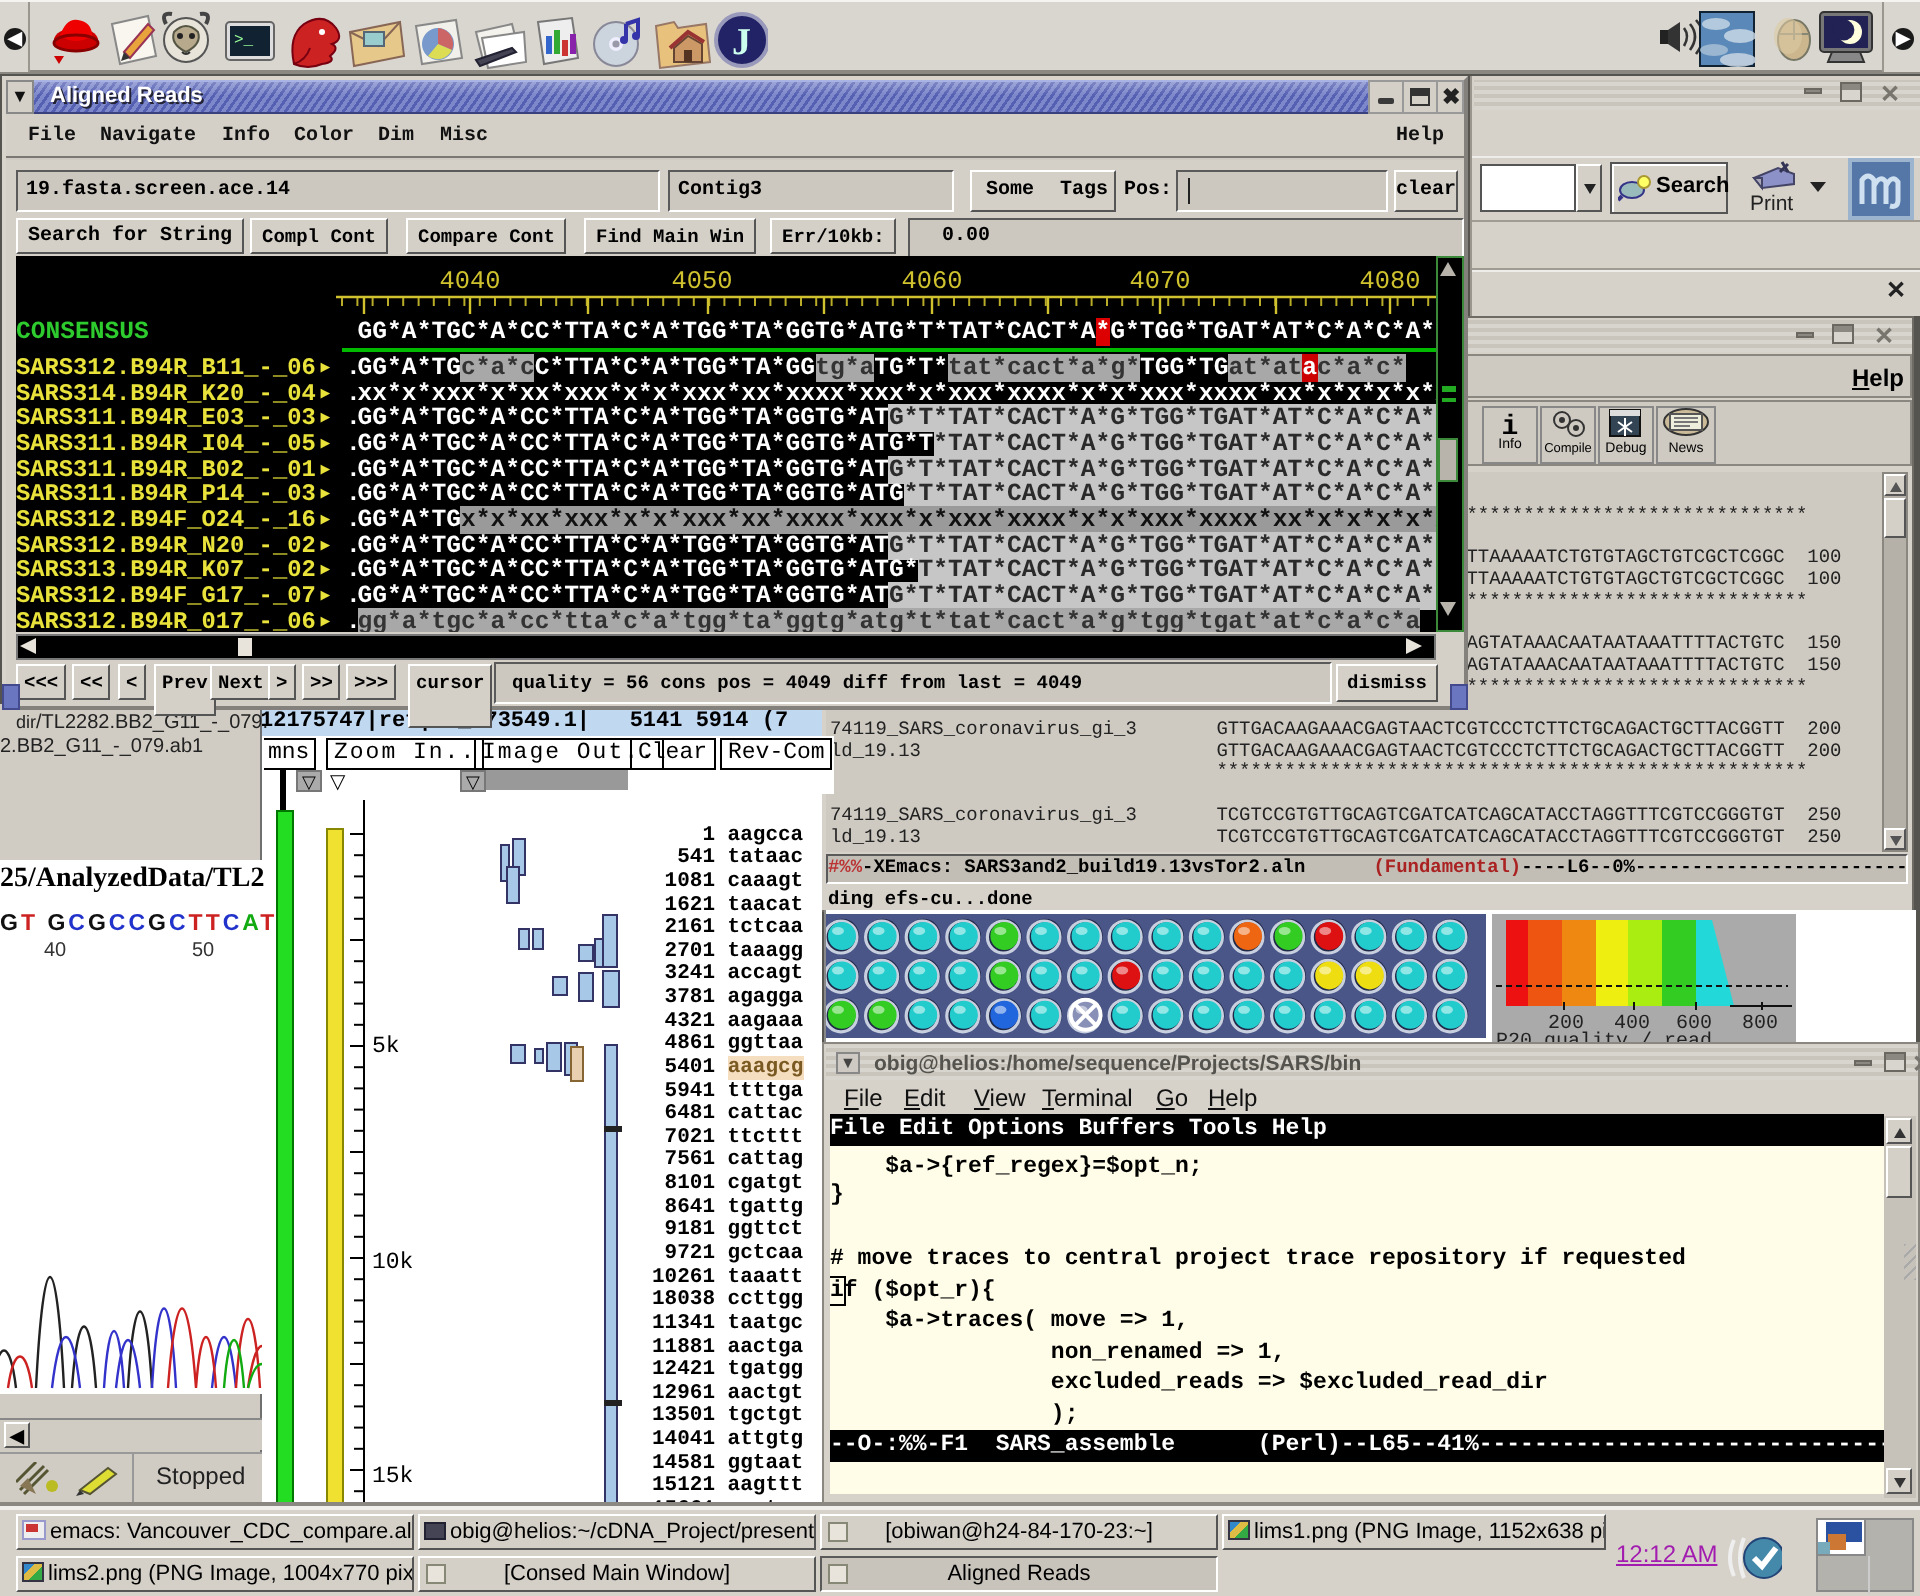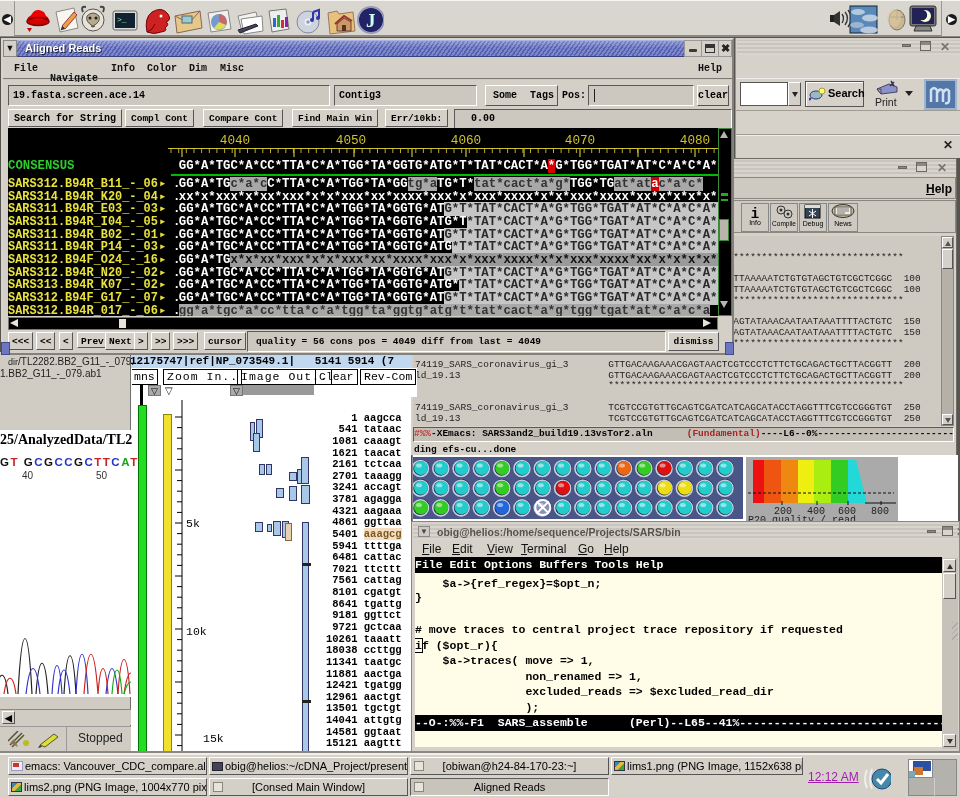--- a/index.html
+++ b/index.html
@@ -275,21 +275,21 @@
         <line x1="47" y1="295.6" x2="52" y2="295.6" stroke="#000"></line>
         <line x1="47" y1="306.2" x2="52" y2="306.2" stroke="#000"></line>
         <line x1="47" y1="316.8" x2="52" y2="316.8" stroke="#000"></line>
         <line x1="47" y1="327.4" x2="52" y2="327.4" stroke="#000"></line>
         <line x1="45" y1="338.0" x2="52" y2="338.0" stroke="#000"></line>
         <line x1="47" y1="348.6" x2="52" y2="348.6" stroke="#000"></line>
         <line x1="47" y1="359.2" x2="52" y2="359.2" stroke="#000"></line>
       </svg>
       <div class="abs mono" style="left:56px;top:120px;font-size:11.5px;">5k</div>
       <div class="abs mono" style="left:56px;top:228px;font-size:11.5px;">10k</div>
-      <div class="abs mono" style="left:56px;top:335px;font-size:11.5px;margin-left:17px;">15k</div>
+      <div class="abs mono" style="left:56px;top:335px;font-size:11.5px;">15k</div>
       <div class="abs" style="left:120px;top:25px;width:5px;height:19px;background:#a8c8e8;border:1px solid #336;"></div>
       <div class="abs" style="left:126px;top:22px;width:7px;height:19px;background:#a8c8e8;border:1px solid #336;"></div>
       <div class="abs" style="left:123px;top:36px;width:7px;height:19px;background:#a8c8e8;border:1px solid #336;"></div>
       <div class="abs" style="left:129px;top:67px;width:6px;height:11px;background:#a8c8e8;border:1px solid #336;"></div>
       <div class="abs" style="left:136px;top:67px;width:6px;height:11px;background:#a8c8e8;border:1px solid #336;"></div>
       <div class="abs" style="left:159px;top:75px;width:8px;height:9px;background:#a8c8e8;border:1px solid #336;"></div>
       <div class="abs" style="left:167px;top:72px;width:9px;height:15px;background:#a8c8e8;border:1px solid #336;"></div>
       <div class="abs" style="left:171px;top:60px;width:8px;height:27px;background:#a8c8e8;border:1px solid #336;"></div>
       <div class="abs" style="left:146px;top:91px;width:8px;height:10px;background:#a8c8e8;border:1px solid #336;"></div>
       <div class="abs" style="left:159px;top:89px;width:8px;height:15px;background:#a8c8e8;border:1px solid #336;"></div>
@@ -330,21 +330,21 @@
       <div class="abs mono b" style="left:196px;top:305.4px;font-size:10.5px;white-space:pre;">13501 tgctgt</div>
       <div class="abs mono b" style="left:196px;top:317.0px;font-size:10.5px;white-space:pre;">14041 attgtg</div>
       <div class="abs mono b" style="left:196px;top:328.6px;font-size:10.5px;white-space:pre;">14581 ggtaat</div>
       <div class="abs mono b" style="left:196px;top:340.2px;font-size:10.5px;white-space:pre;">15121 aagttt</div>
       <div class="abs mono b" style="left:196px;top:351.9px;font-size:10.5px;white-space:pre;">15661 aagtgg</div>
     </div>
 </div>
 
 <div class="abs" id="chromwin" style="left:0;top:352px;width:131px;height:405px;background:#d0ccc4;border-right:1px solid #707070;">
  <div class="abs sans" style="left:8px;top:4px;font-size:10px;color:#222;white-space:nowrap;"><span style="font-size:9px;">dir</span>/TL2282.BB2_G11_-_079.</div>
- <div class="abs sans" style="left:0px;top:16px;font-size:10px;color:#222;white-space:nowrap;">1.BB2_G11_-_079.ab1</div>
+ <div class="abs sans" style="left:0px;top:16px;font-size:10px;color:#222;white-space:nowrap;">2.BB2_G11_-_079.ab1</div>
  <div class="abs" style="left:0px;top:78px;width:131px;height:267px;background:#fff;"></div>
  <div class="abs b" style="left:0px;top:80px;font-family:'Liberation Serif';font-size:14px;white-space:nowrap;">25/AnalyzedData/TL2</div>
  <div class="abs b sans" style="left:0px;top:104px;font-size:11.5px;letter-spacing:1.5px;white-space:nowrap;"><span style="color:#111">G</span><span style="color:#c22">T</span> <span style="color:#111">G</span><span style="color:#23c">C</span><span style="color:#111">G</span><span style="color:#23c">CC</span><span style="color:#111">G</span><span style="color:#23c">C</span><span style="color:#c22">TT</span><span style="color:#23c">C</span><span style="color:#1a1">A</span><span style="color:#c22">T</span></div>
  <div class="abs sans" style="left:22px;top:118px;font-size:10px;color:#333;">40</div>
  <div class="abs sans" style="left:96px;top:118px;font-size:10px;color:#333;">50</div>
  <svg class="abs" style="left:0px;top:276px;" width="131" height="68" viewBox="0 0 131 68">
       <path d="M-4 66 C-1.0 41,5.0 41,8 66 M18 66 C21.8 -8,28.2 -8,32 66 M36 66 C39.0 25,45.0 25,48 66 M64 66 C67.0 15,73.0 15,76 66 " fill="none" stroke="#222" stroke-width="1.2"></path>
       <path d="M26 66 C30.0 32,36.0 32,40 66 M52 66 C54.5 28,59.5 28,62 66 M58 66 C61.5 34,66.5 34,70 66 M76 66 C79.0 13,85.0 13,88 66 M106 66 C109.5 32,114.5 32,118 66 " fill="none" stroke="#33c" stroke-width="1.2"></path>
       <path d="M4 66 C7.0 45,13.0 45,16 66 M84 66 C88.0 13,94.0 13,98 66 M98 66 C100.5 32,105.5 32,108 66 M118 66 C121.0 20,127.0 20,130 66 M124 66 C128.0 38,134.0 38,138 66 " fill="none" stroke="#c22" stroke-width="1.2"></path>
       <path d="M112 66 C114.5 34,119.5 34,122 66 M124 66 C128.0 50,134.0 50,138 66 " fill="none" stroke="#1a1" stroke-width="1.2"></path>
@@ -636,21 +636,21 @@
      <div class="abs" style="left:4px;top:8px;width:8px;height:3px;background:#3a3a3a;border-radius:1px;"></div>
      <div class="abs" style="left:20px;top:3px;width:10px;height:9px;border:1.5px solid #333;border-top:4px solid #333;"></div>
      <div class="abs" style="left:36px;top:1px;color:#222;font:bold 11px 'Liberation Sans';">✖</div>
      <div class="abs" style="left:16px;top:0px;width:1px;height:16px;background:#999;"></div>
      <div class="abs" style="left:33px;top:0px;width:1px;height:16px;background:#999;"></div>
    </div>
  </div>
 
  <div class="abs mono b" style="left:0px;top:18px;width:729px;height:22px;background:#d4d0c8;border-bottom:2px groove #cfcbc3;font-size:10px;color:#111;">
    <span class="abs" style="left:11px;top:5px;">File</span>
-   <span class="abs" style="left:47px;top:15px;text-align:center;">Navigate</span>
+   <span class="abs" style="left:47px;top:5px;text-align:center;">Navigate</span>
    <span class="abs" style="left:108px;top:5px;">Info</span>
    <span class="abs" style="left:144px;top:5px;">Color</span>
    <span class="abs" style="left:186px;top:5px;">Dim</span>
    <span class="abs" style="left:217px;top:5px;">Misc</span>
    <span class="abs" style="left:695px;top:5px;">Help</span>
  </div>
 
  <div class="abs" style="left:0px;top:42px;width:729px;height:26px;background:#d4d0c8;">
    <div class="abs sunken mono b" style="left:5px;top:3px;width:322px;height:21px;background:#ccc8c0;font-size:10px;line-height:19px;padding-left:4px;">19.fasta.screen.ace.14</div>
    <div class="abs sunken mono b" style="left:331px;top:3px;width:143px;height:21px;background:#ccc8c0;font-size:10px;line-height:19px;padding-left:4px;">Contig3</div>
@@ -772,26 +772,26 @@
  <div class="abs" style="left:5px;top:277px;width:710px;height:13px;background:#000;border:1px solid #777;">
    <div class="abs" style="left:1px;top:1px;width:0;height:0;border-top:4.5px solid transparent;border-bottom:4.5px solid transparent;border-right:8px solid #e8e4dc;"></div>
    <div class="abs" style="left:110px;top:1px;width:7px;height:9px;background:#e8e4dc;"></div>
    <div class="abs" style="left:694px;top:1px;width:0;height:0;border-top:4.5px solid transparent;border-bottom:4.5px solid transparent;border-left:8px solid #e8e4dc;"></div>
  </div>
 
  <div class="abs" style="left:0px;top:291px;width:729px;height:22px;background:#d4d0c8;">
    <div class="abs btn mono b" style="left:5px;top:1px;height:18px;font-size:9.5px;padding:3px 3px 0 3px;">&lt;&lt;&lt;</div>
    <div class="abs btn mono b" style="left:33px;top:1px;height:18px;font-size:9.5px;padding:3px 3px 0 3px;">&lt;&lt;</div>
    <div class="abs btn mono b" style="left:56px;top:1px;height:18px;font-size:9.5px;padding:3px 3px 0 3px;">&lt;</div>
-   <div class="abs btn mono b" style="left:74px;top:1px;height:16px;font-size:9.5px;padding:3px 3px 0 3px;">Prev</div>
+   <div class="abs btn mono b" style="left:74px;top:1px;height:26px;font-size:9.5px;padding:3px 3px 0 3px;">Prev</div>
    <div class="abs btn mono b" style="left:102px;top:1px;height:18px;font-size:9.5px;padding:3px 3px 0 3px;">Next</div>
    <div class="abs btn mono b" style="left:131px;top:1px;height:18px;font-size:9.5px;padding:3px 3px 0 3px;">&gt;</div>
    <div class="abs btn mono b" style="left:148px;top:1px;height:18px;font-size:9.5px;padding:3px 3px 0 3px;">&gt;&gt;</div>
    <div class="abs btn mono b" style="left:170px;top:1px;height:18px;font-size:9.5px;padding:3px 3px 0 3px;">&gt;&gt;&gt;</div>
-   <div class="abs btn mono b" style="left:201px;top:1px;height:18px;font-size:9.5px;padding:3px 3px 0 3px;">cursor</div>
+   <div class="abs btn mono b" style="left:201px;top:1px;height:32px;font-size:9.5px;padding:3px 3px 0 3px;">cursor</div>
    <div class="abs sunken mono b" style="left:244px;top:0px;width:419px;height:21px;background:#ccc8c0;font-size:9.5px;line-height:20px;padding-left:8px;">quality = 56 cons pos = 4049 diff from last = 4049</div>
    <div class="abs btn mono b" style="left:665px;top:1px;width:51px;height:19px;font-size:9.5px;text-align:center;line-height:17px;">dismiss</div>
  </div>
 <div class="abs" style="left:-2px;top:302px;width:9px;height:13px;background:#6b76c0;border:1px solid #434a8e;"></div>
     <div class="abs" style="left:722px;top:302px;width:9px;height:13px;background:#6b76c0;border:1px solid #434a8e;"></div>
 </div>
 
 <div class="abs" id="taskbar" style="left:0;top:753px;width:960px;height:45px;background:#d6d2ca;border-top:2px solid #f0efeb;box-shadow:0 -2px 0 #8a8880;">
  <div class="abs btn sans" style="left:8px;top:2px;width:199px;height:18px;font-size:11px;line-height:16px;white-space:nowrap;overflow:hidden;"><span style="display:inline-block;width:12px;height:10px;background:#eee;border:1px solid #99c;margin:2px 2px -1px 2px;"><span style="display:block;width:6px;height:4px;background:#c33;margin:1px;"></span></span>emacs: Vancouver_CDC_compare.al</div>
  <div class="abs btn sans" style="left:209px;top:2px;width:199px;height:18px;font-size:11px;line-height:16px;white-space:nowrap;overflow:hidden;"><span style="display:inline-block;width:11px;height:9px;background:#445;border:1px solid #223;margin:2px 2px -1px 2px;"></span>obig@helios:~/cDNA_Project/present</div>

